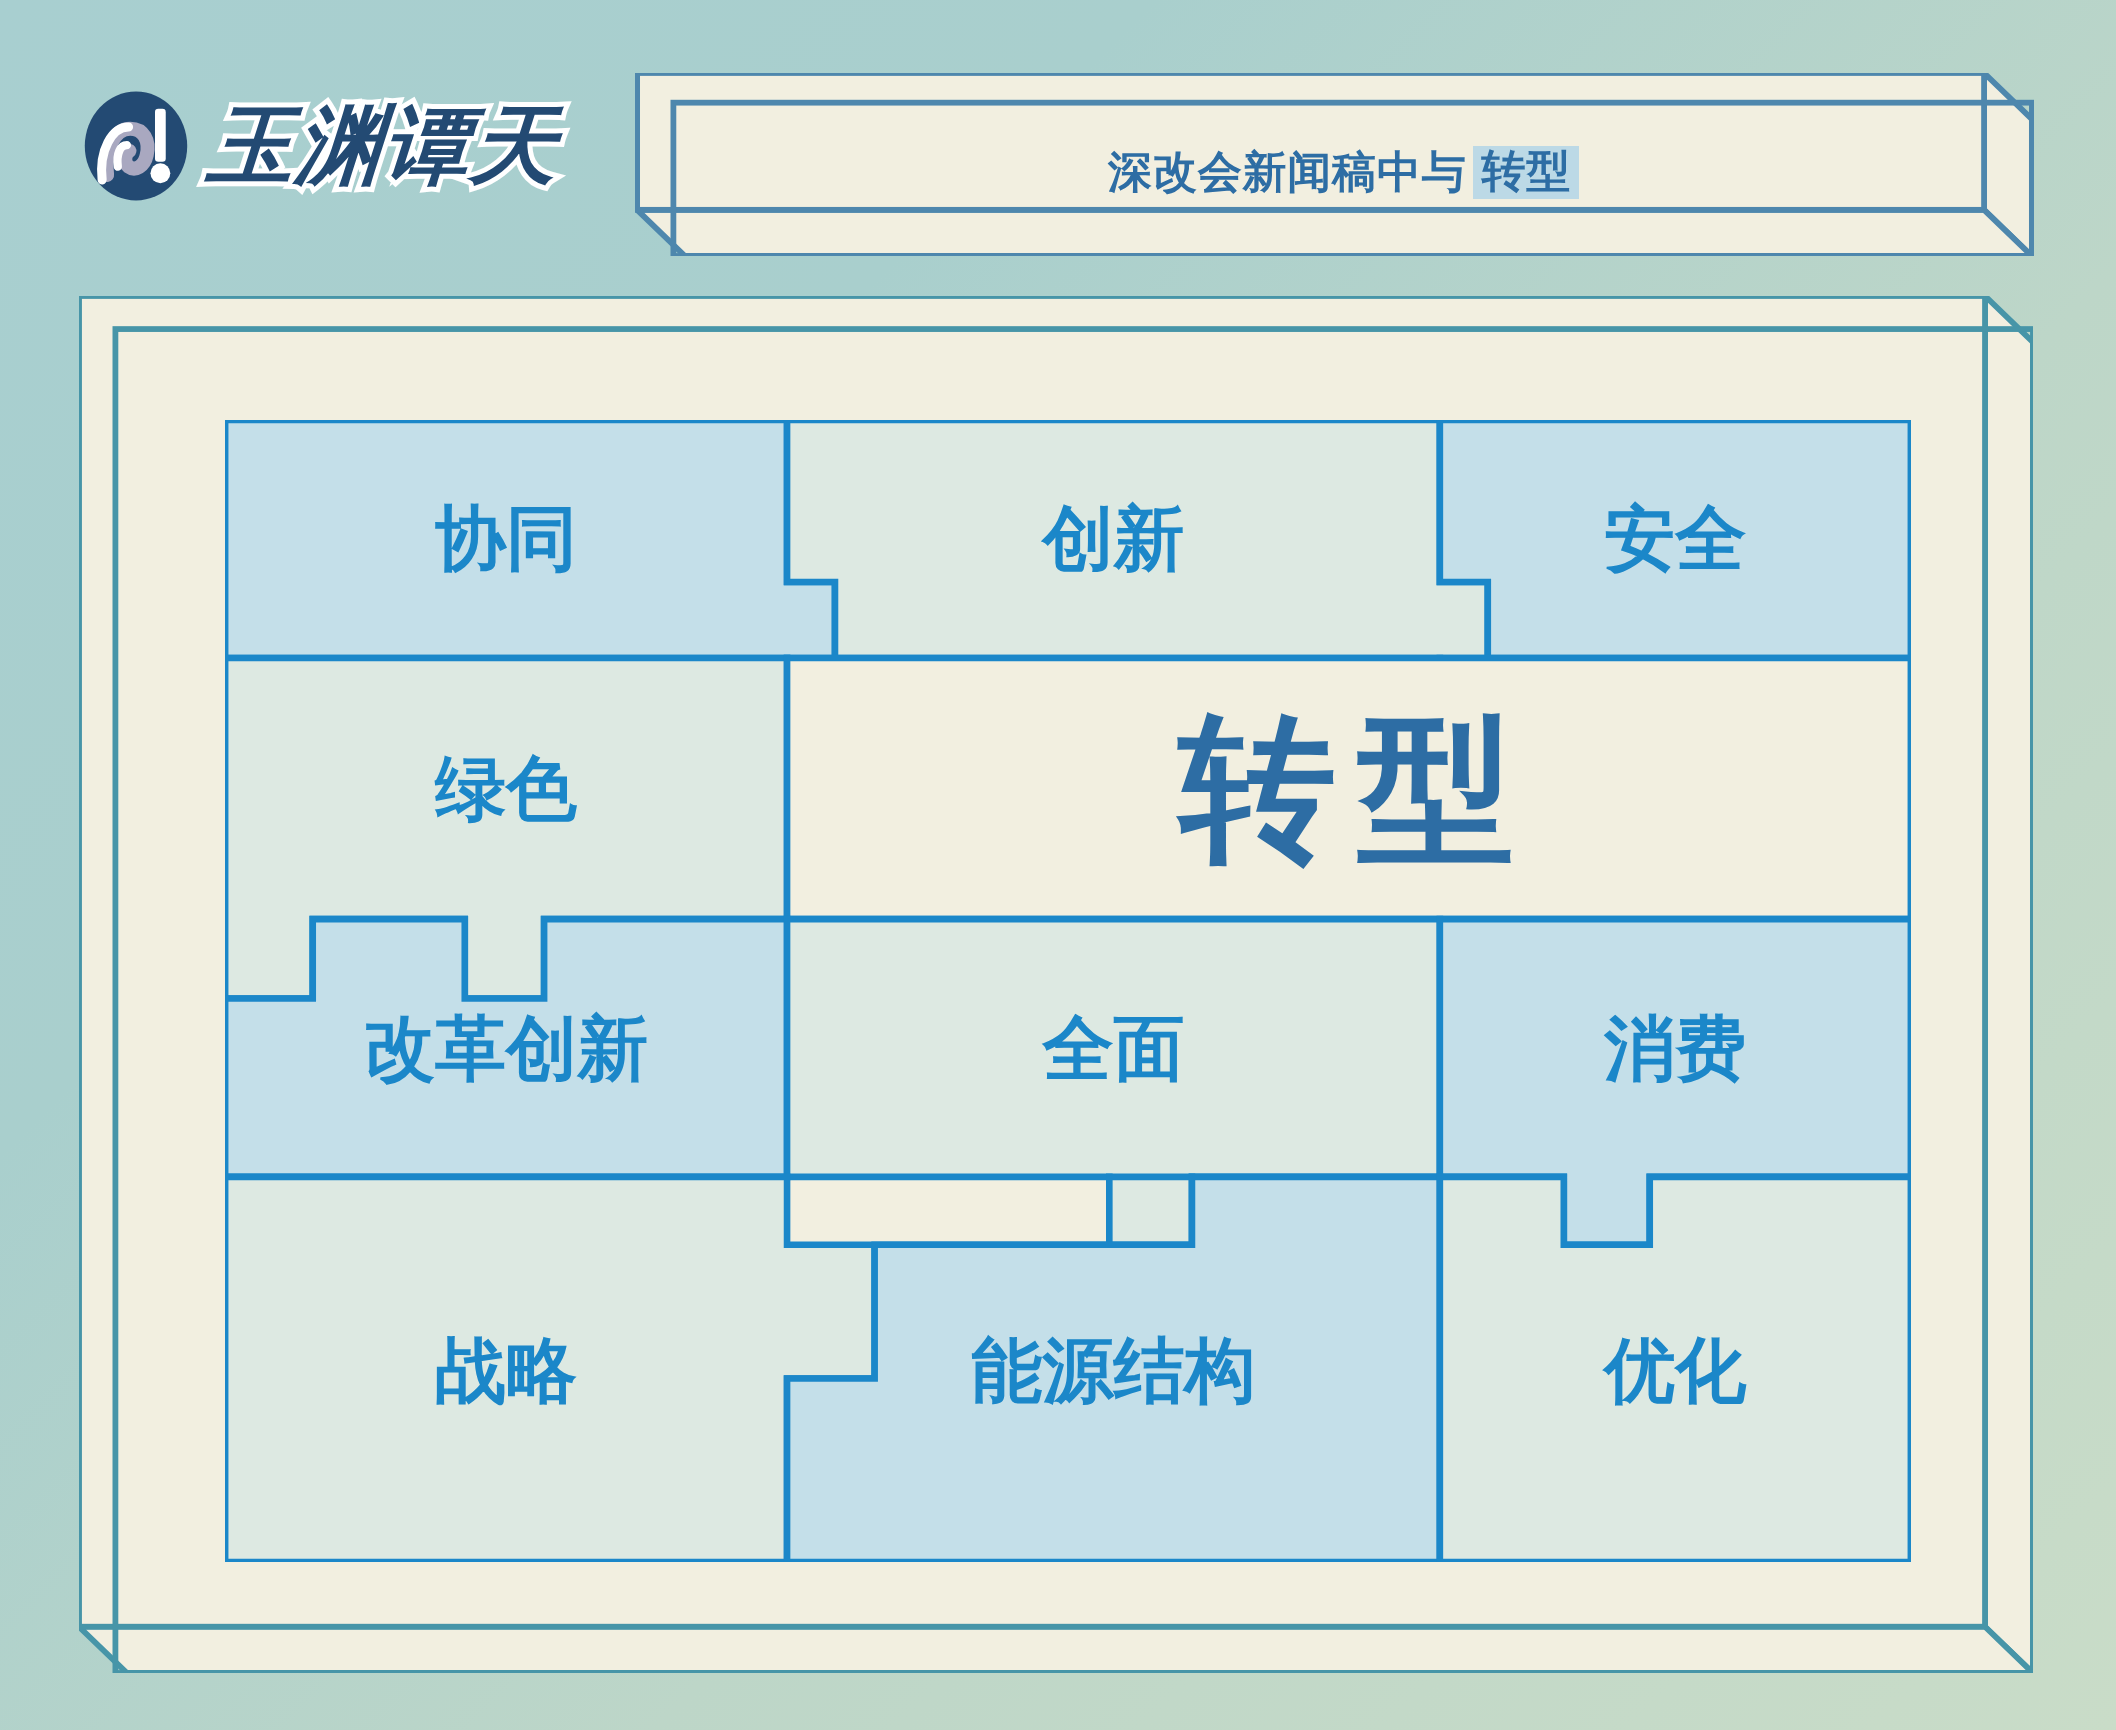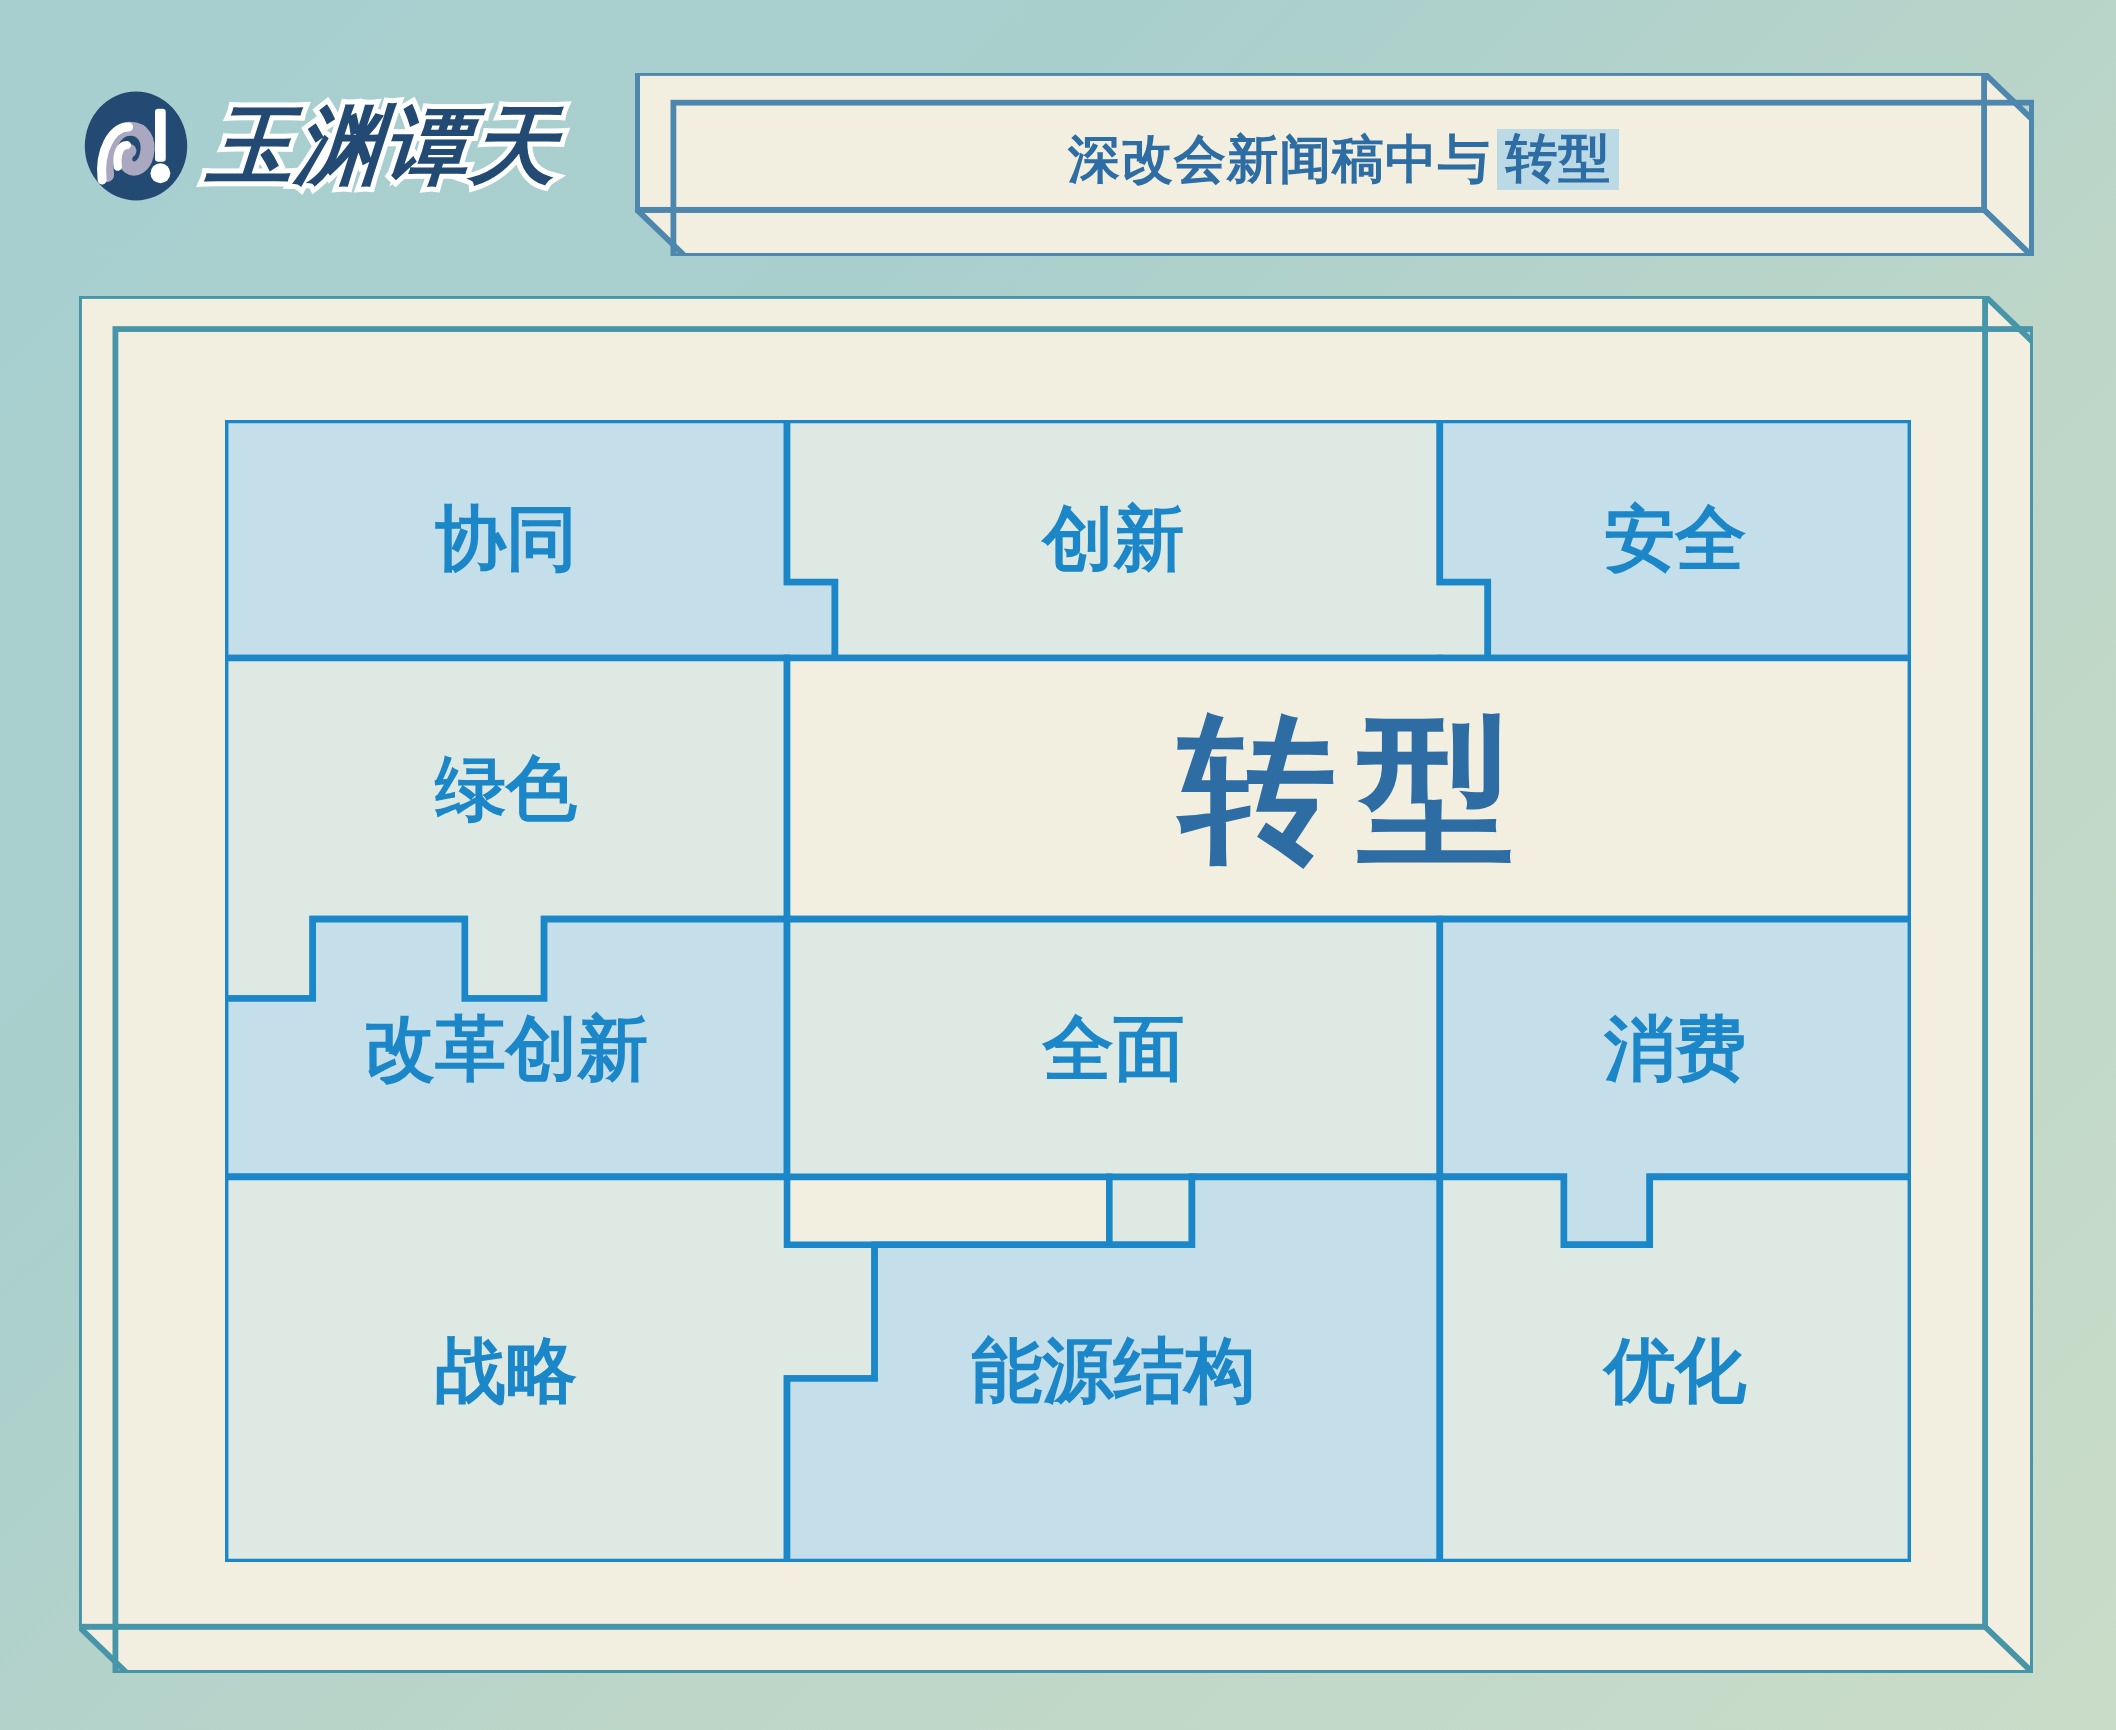--- a/index.html
+++ b/index.html
@@ -51,29 +51,29 @@
   #title-banner {
     position: absolute;
     left: 635px;
     top: 73px;
     width: 1399px;
     height: 183px;
   }
   #title-banner svg { display:block; }
   #title-text {
     position: absolute;
-    left: 0; top: 4px;
+    left: 0; top: 17px;
     width: 1399px;
     height: 165px;
     display: flex;
     align-items: center;
     justify-content: center;
     padding-left: 25px;
     box-sizing: border-box;
-    font-size: 52px;
+    font-size: 44px;
     font-weight: 700;
     color: #2d6da4;
     letter-spacing: 0.8px;
     white-space: nowrap;
     pointer-events: none;
   }
   #title-text .hl {
     background: #bcd9e6;
     padding: 3.3px 8.3px 6.6px 8.3px;
     margin: 0 6.6px;

